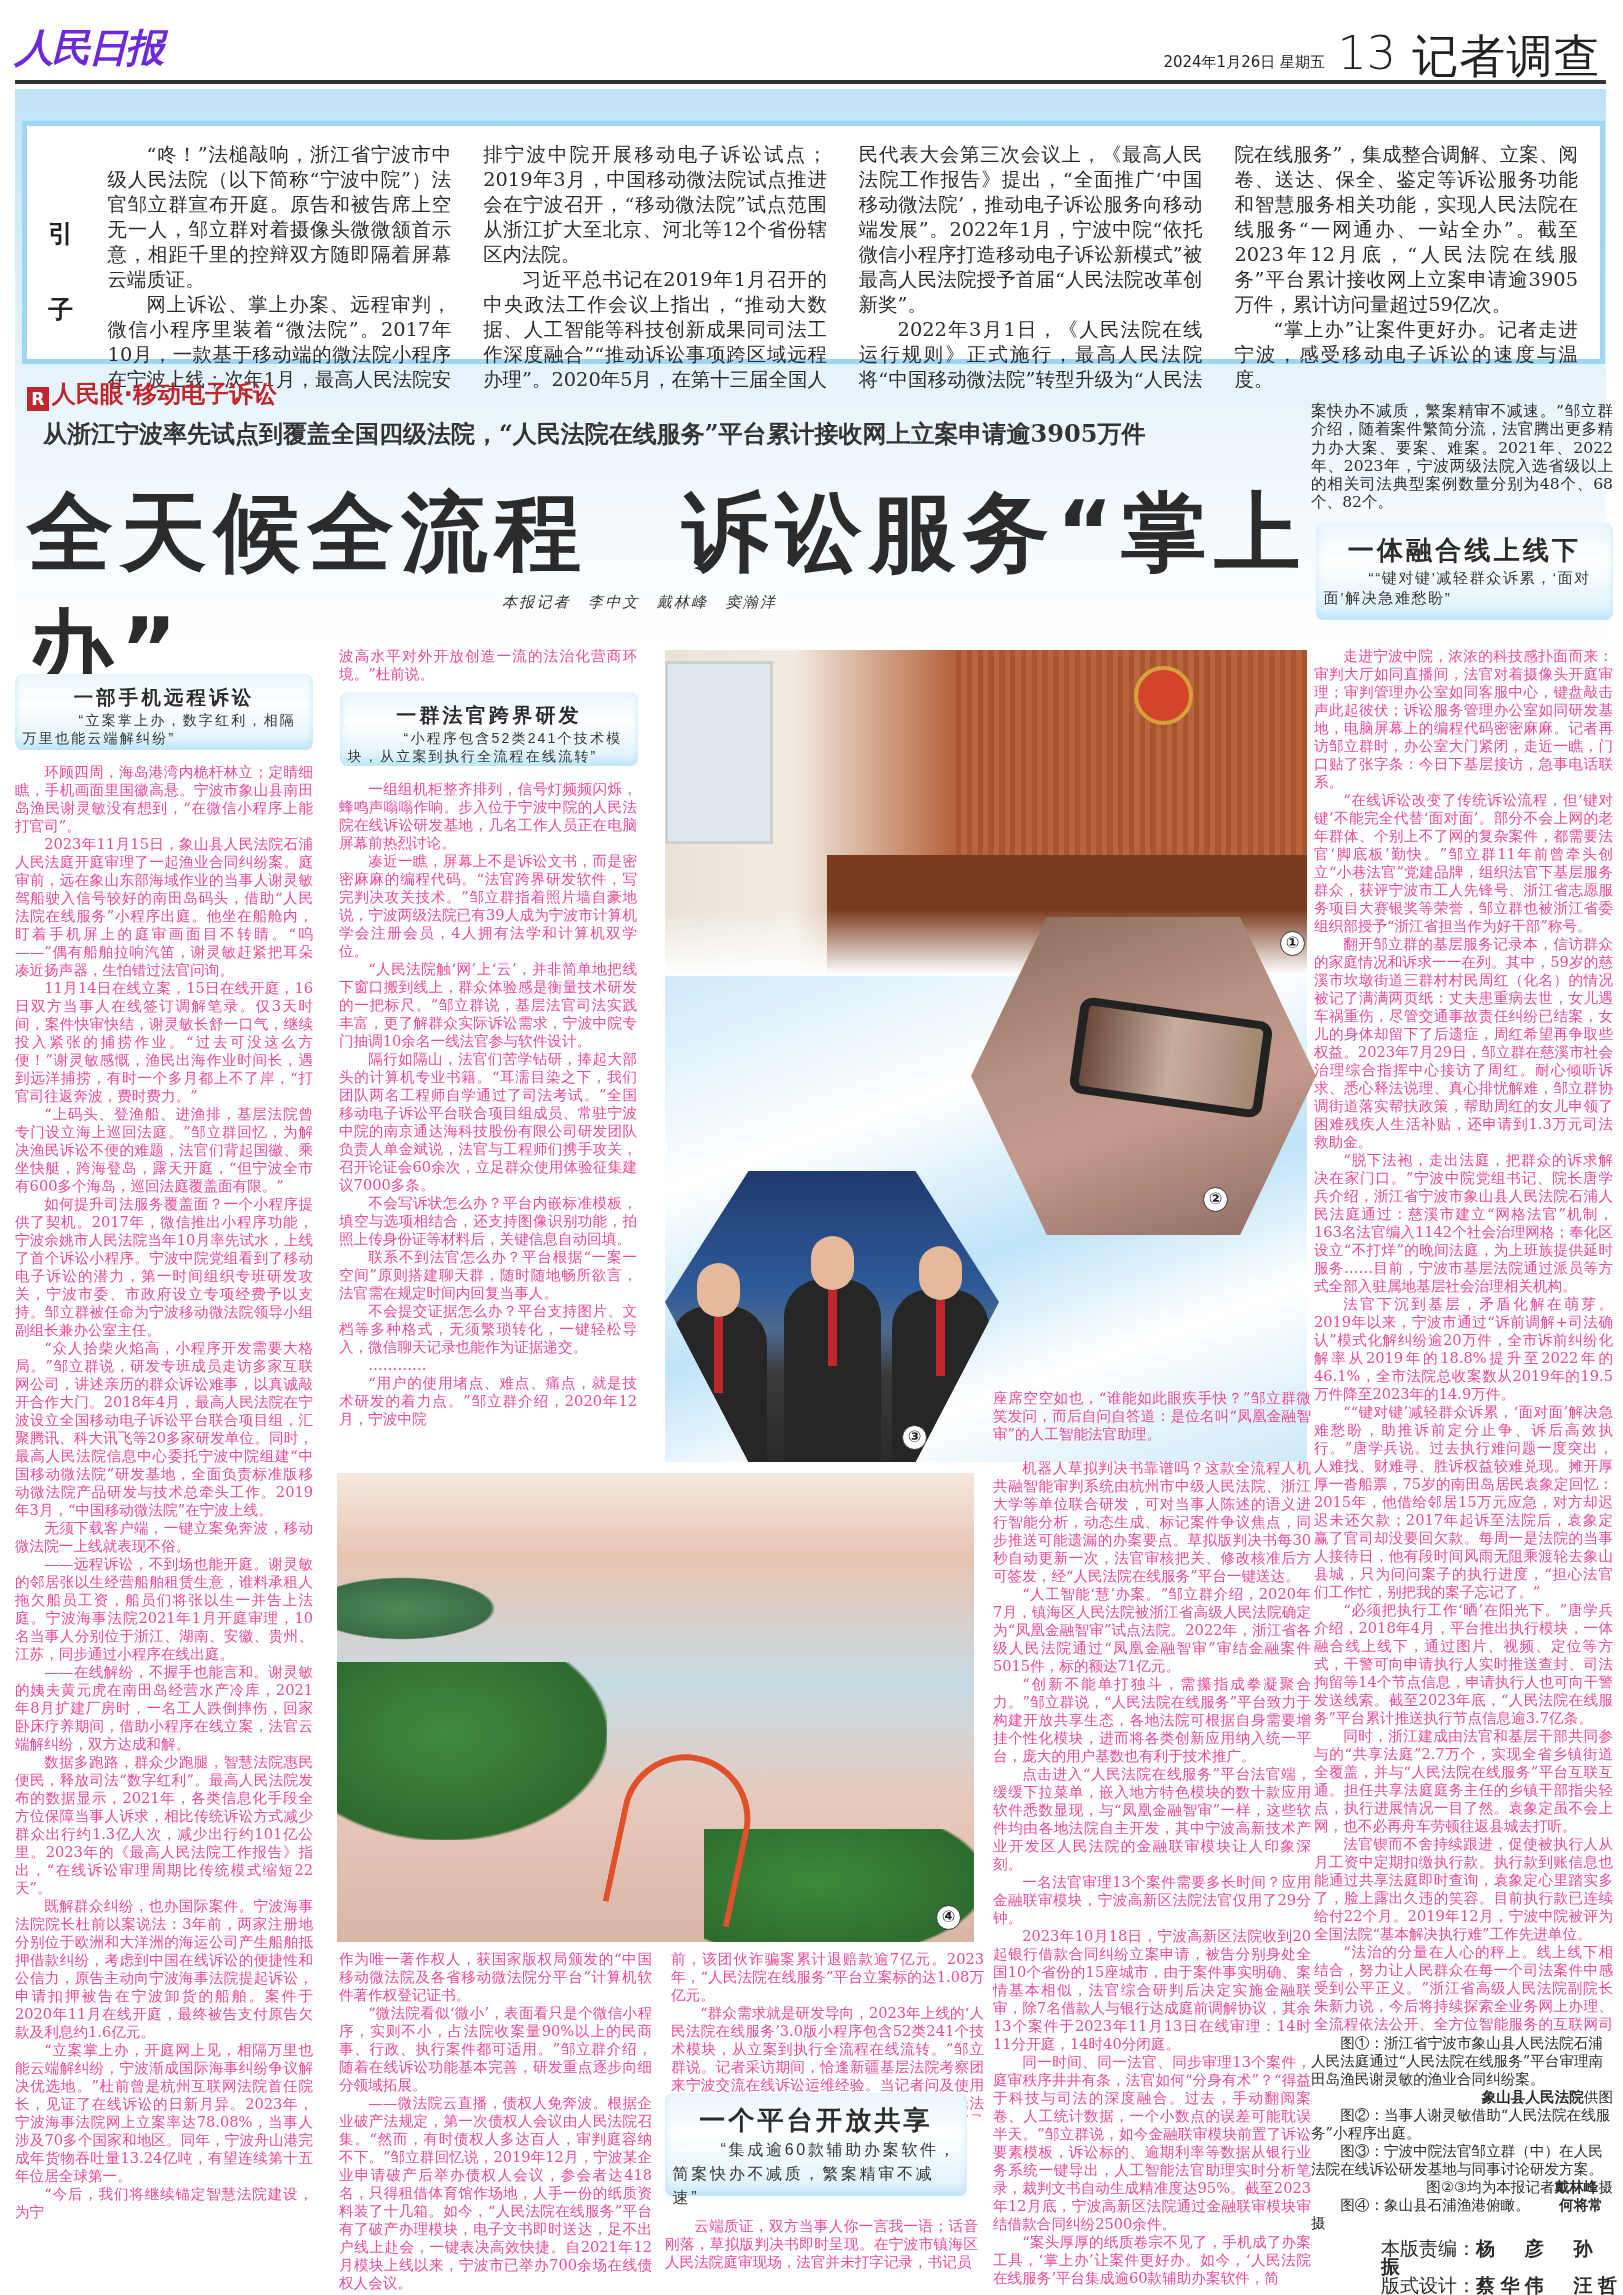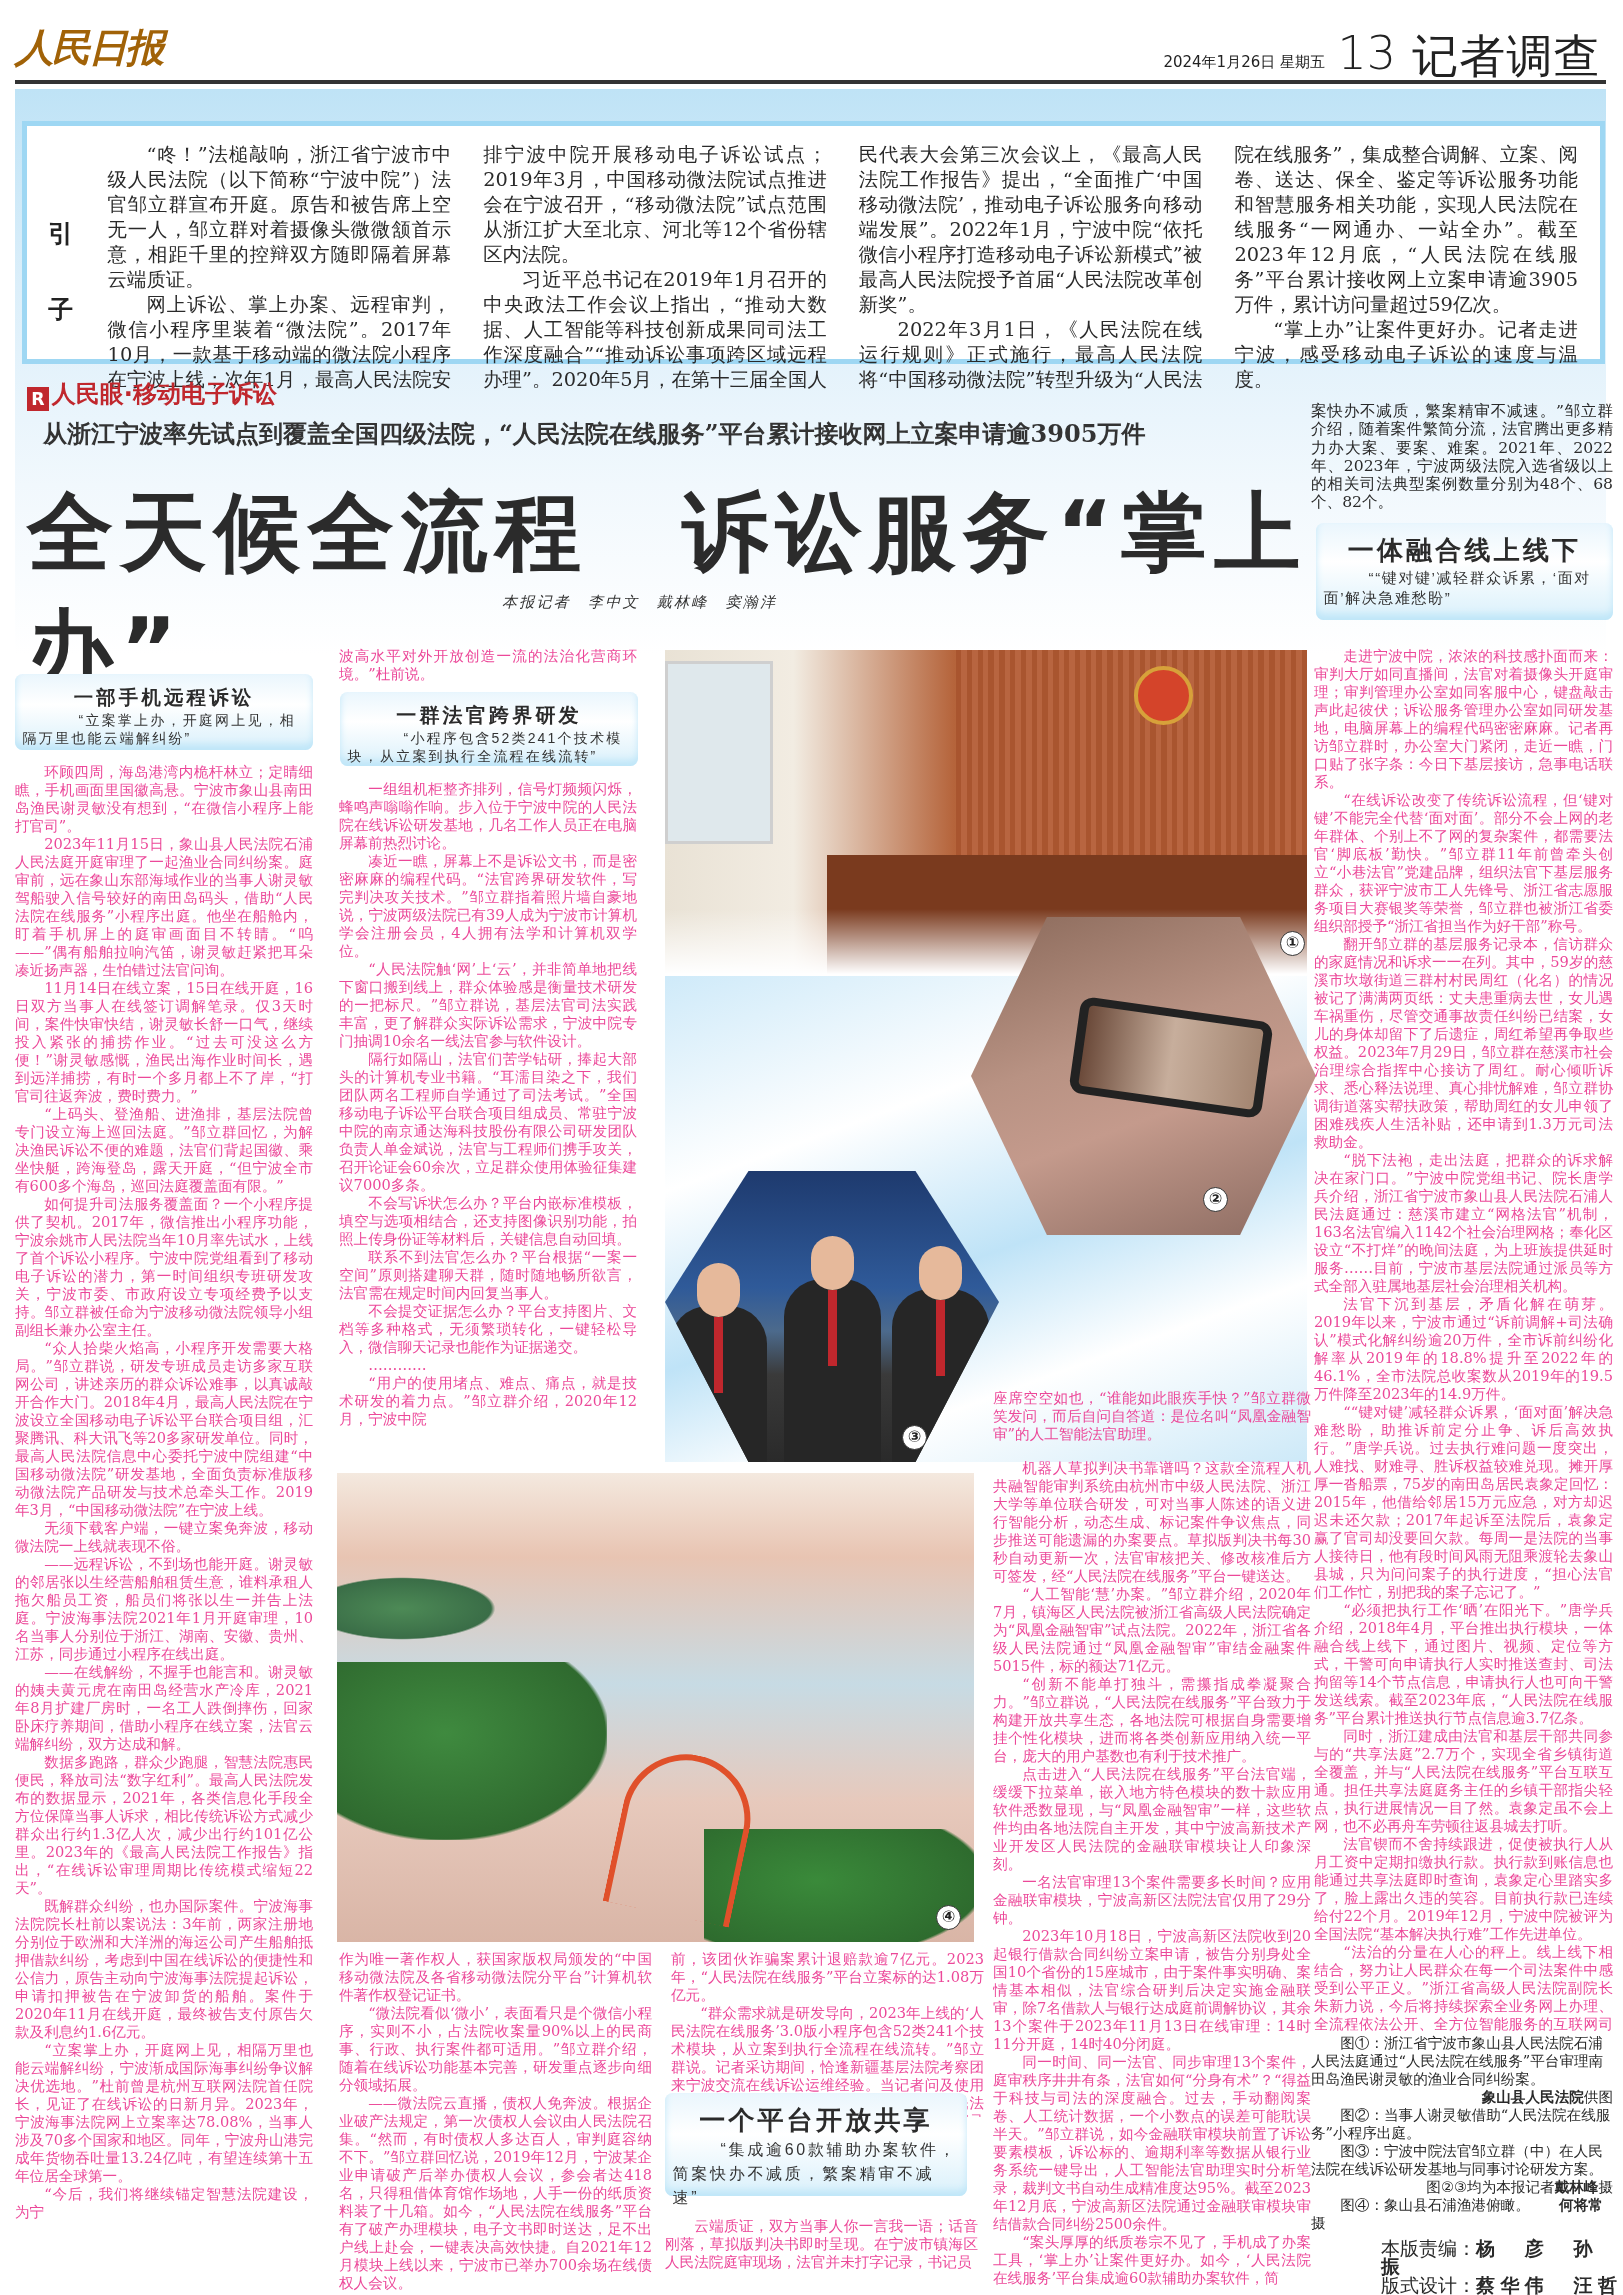--- a/index.html
+++ b/index.html
@@ -1,21 +1,21 @@
 <!DOCTYPE html>
 <html style="font-size:8.6px"><head>
 <meta charset="utf-8">
 <style>
   * { box-sizing: border-box; margin: 0; padding: 0; }
   html, body { width: 1623px; height: 2295px; background: #ffffff; overflow: hidden; }
   body { position: relative; font-family: "DejaVu Serif", "Liberation Serif", serif; color: #2a2a2a; }
 
   
   .masthead { position: absolute; left: 15px; top: 16px; width: 1591px; height: 65px; }
-  .masthead .logo { position: absolute; left: 0; top: 5.4px; font-family: Liberation Serif, serif; font-size: 39px; font-style: italic; font-weight: bold; color: #a16207; letter-spacing: -2.2px; }
+  .masthead .logo { position: absolute; left: 0; top: 5.4px; font-family: Liberation Serif, serif; font-size: 39px; font-style: italic; font-weight: bold; color: #6d28d9; letter-spacing: -2.2px; }
   .masthead .date { position: absolute; right: 281px; top: 37px; font-family: "DejaVu Sans", sans-serif; font-size: 15px; color: #222; }
   .masthead .pageno { position: absolute; right: 210px; top: 9.7px; font-family: "DejaVu Sans", sans-serif; font-size: 46px; color: #222; font-weight: 300; }
   .masthead .section { position: absolute; right: 5.4px; top: 9.7px; font-family: "DejaVu Sans", sans-serif; font-size: 46px; color: #222; letter-spacing: 1.1px; }
   .rule { position: absolute; left: 15px; top: 80px; width: 1591px; height: 4.3px; background: #333; }
 
   
   .sky { position: absolute; left: 15px; top: 89px; width: 1591px; height: 566px;
     background: linear-gradient(180deg, #bfe3f6 0%, #dceffa 35%, #f1f8fd 70%, #ffffff 100%); }
 
   
@@ -118,21 +118,21 @@
 
 <div class="rtop">案快办不减质，繁案精审不减速。”邹立群介绍，随着案件繁简分流，法官腾出更多精力办大案、要案、难案。2021年、2022年、2023年，宁波两级法院入选省级以上的相关司法典型案例数量分别为48个、68个、82个。</div>
 
 <div class="subbox" style="left:1316px; top:523px; width:297px; height:97px;">
   <div class="t">一体融合线上线下</div>
   <div class="q" style="font-size:15px; line-height:20.5px; text-indent:3em; letter-spacing:1.6px;">““键对键’减轻群众诉累，‘面对面’解决急难愁盼”</div>
 </div>
 
 <div class="subbox" style="left:15px; top:674px; width:298px; height:76px;">
   <div class="t" style="font-size:19.4px;">一部手机远程诉讼</div>
-  <div class="q" style="font-size:14px; line-height:18.3px; text-indent:4em; letter-spacing:2.2px;">“立案掌上办，开庭网上见，相隔万里也能云端解纠纷”</div>
+  <div class="q" style="font-size:14px; line-height:18.3px; text-indent:4em; letter-spacing:2.2px;">“立案掌上办，数字红利，相隔万里也能云端解纠纷”</div>
 </div>
 <div class="col" style="left:15px; top:763px; width:298px; height:1527px; overflow:hidden;">
   <p>环顾四周，海岛港湾内桅杆林立；定睛细瞧，手机画面里国徽高悬。宁波市象山县南田岛渔民谢灵敏没有想到，“在微信小程序上能打官司”。</p>
   <p>2023年11月15日，象山县人民法院石浦人民法庭开庭审理了一起渔业合同纠纷案。庭审前，远在象山东部海域作业的当事人谢灵敏驾船驶入信号较好的南田岛码头，借助“人民法院在线服务”小程序出庭。他坐在船舱内，盯着手机屏上的庭审画面目不转睛。“呜——”偶有船舶拉响汽笛，谢灵敏赶紧把耳朵凑近扬声器，生怕错过法官问询。</p>
   <p>11月14日在线立案，15日在线开庭，16日双方当事人在线签订调解笔录。仅3天时间，案件快审快结，谢灵敏长舒一口气，继续投入紧张的捕捞作业。“过去可没这么方便！”谢灵敏感慨，渔民出海作业时间长，遇到远洋捕捞，有时一个多月都上不了岸，“打官司往返奔波，费时费力。”</p>
   <p>“上码头、登渔船、进渔排，基层法院曾专门设立海上巡回法庭。”邹立群回忆，为解决渔民诉讼不便的难题，法官们背起国徽、乘坐快艇，跨海登岛，露天开庭，“但宁波全市有600多个海岛，巡回法庭覆盖面有限。”</p>
   <p>如何提升司法服务覆盖面？一个小程序提供了契机。2017年，微信推出小程序功能，宁波余姚市人民法院当年10月率先试水，上线了首个诉讼小程序。宁波中院党组看到了移动电子诉讼的潜力，第一时间组织专班研发攻关，宁波市委、市政府设立专项经费予以支持。邹立群被任命为宁波移动微法院领导小组副组长兼办公室主任。</p>
   <p>“众人拾柴火焰高，小程序开发需要大格局。”邹立群说，研发专班成员走访多家互联网公司，讲述亲历的群众诉讼难事，以真诚敲开合作大门。2018年4月，最高人民法院在宁波设立全国移动电子诉讼平台联合项目组，汇聚腾讯、科大讯飞等20多家研发单位。同时，最高人民法院信息中心委托宁波中院组建“中国移动微法院”研发基地，全面负责标准版移动微法院产品研发与技术总牵头工作。2019年3月，“中国移动微法院”在宁波上线。</p>
   <p>无须下载客户端，一键立案免奔波，移动微法院一上线就表现不俗。</p>
   <p>——远程诉讼，不到场也能开庭。谢灵敏的邻居张以生经营船舶租赁生意，谁料承租人拖欠船员工资，船员们将张以生一并告上法庭。宁波海事法院2021年1月开庭审理，10名当事人分别位于浙江、湖南、安徽、贵州、江苏，同步通过小程序在线出庭。</p>

